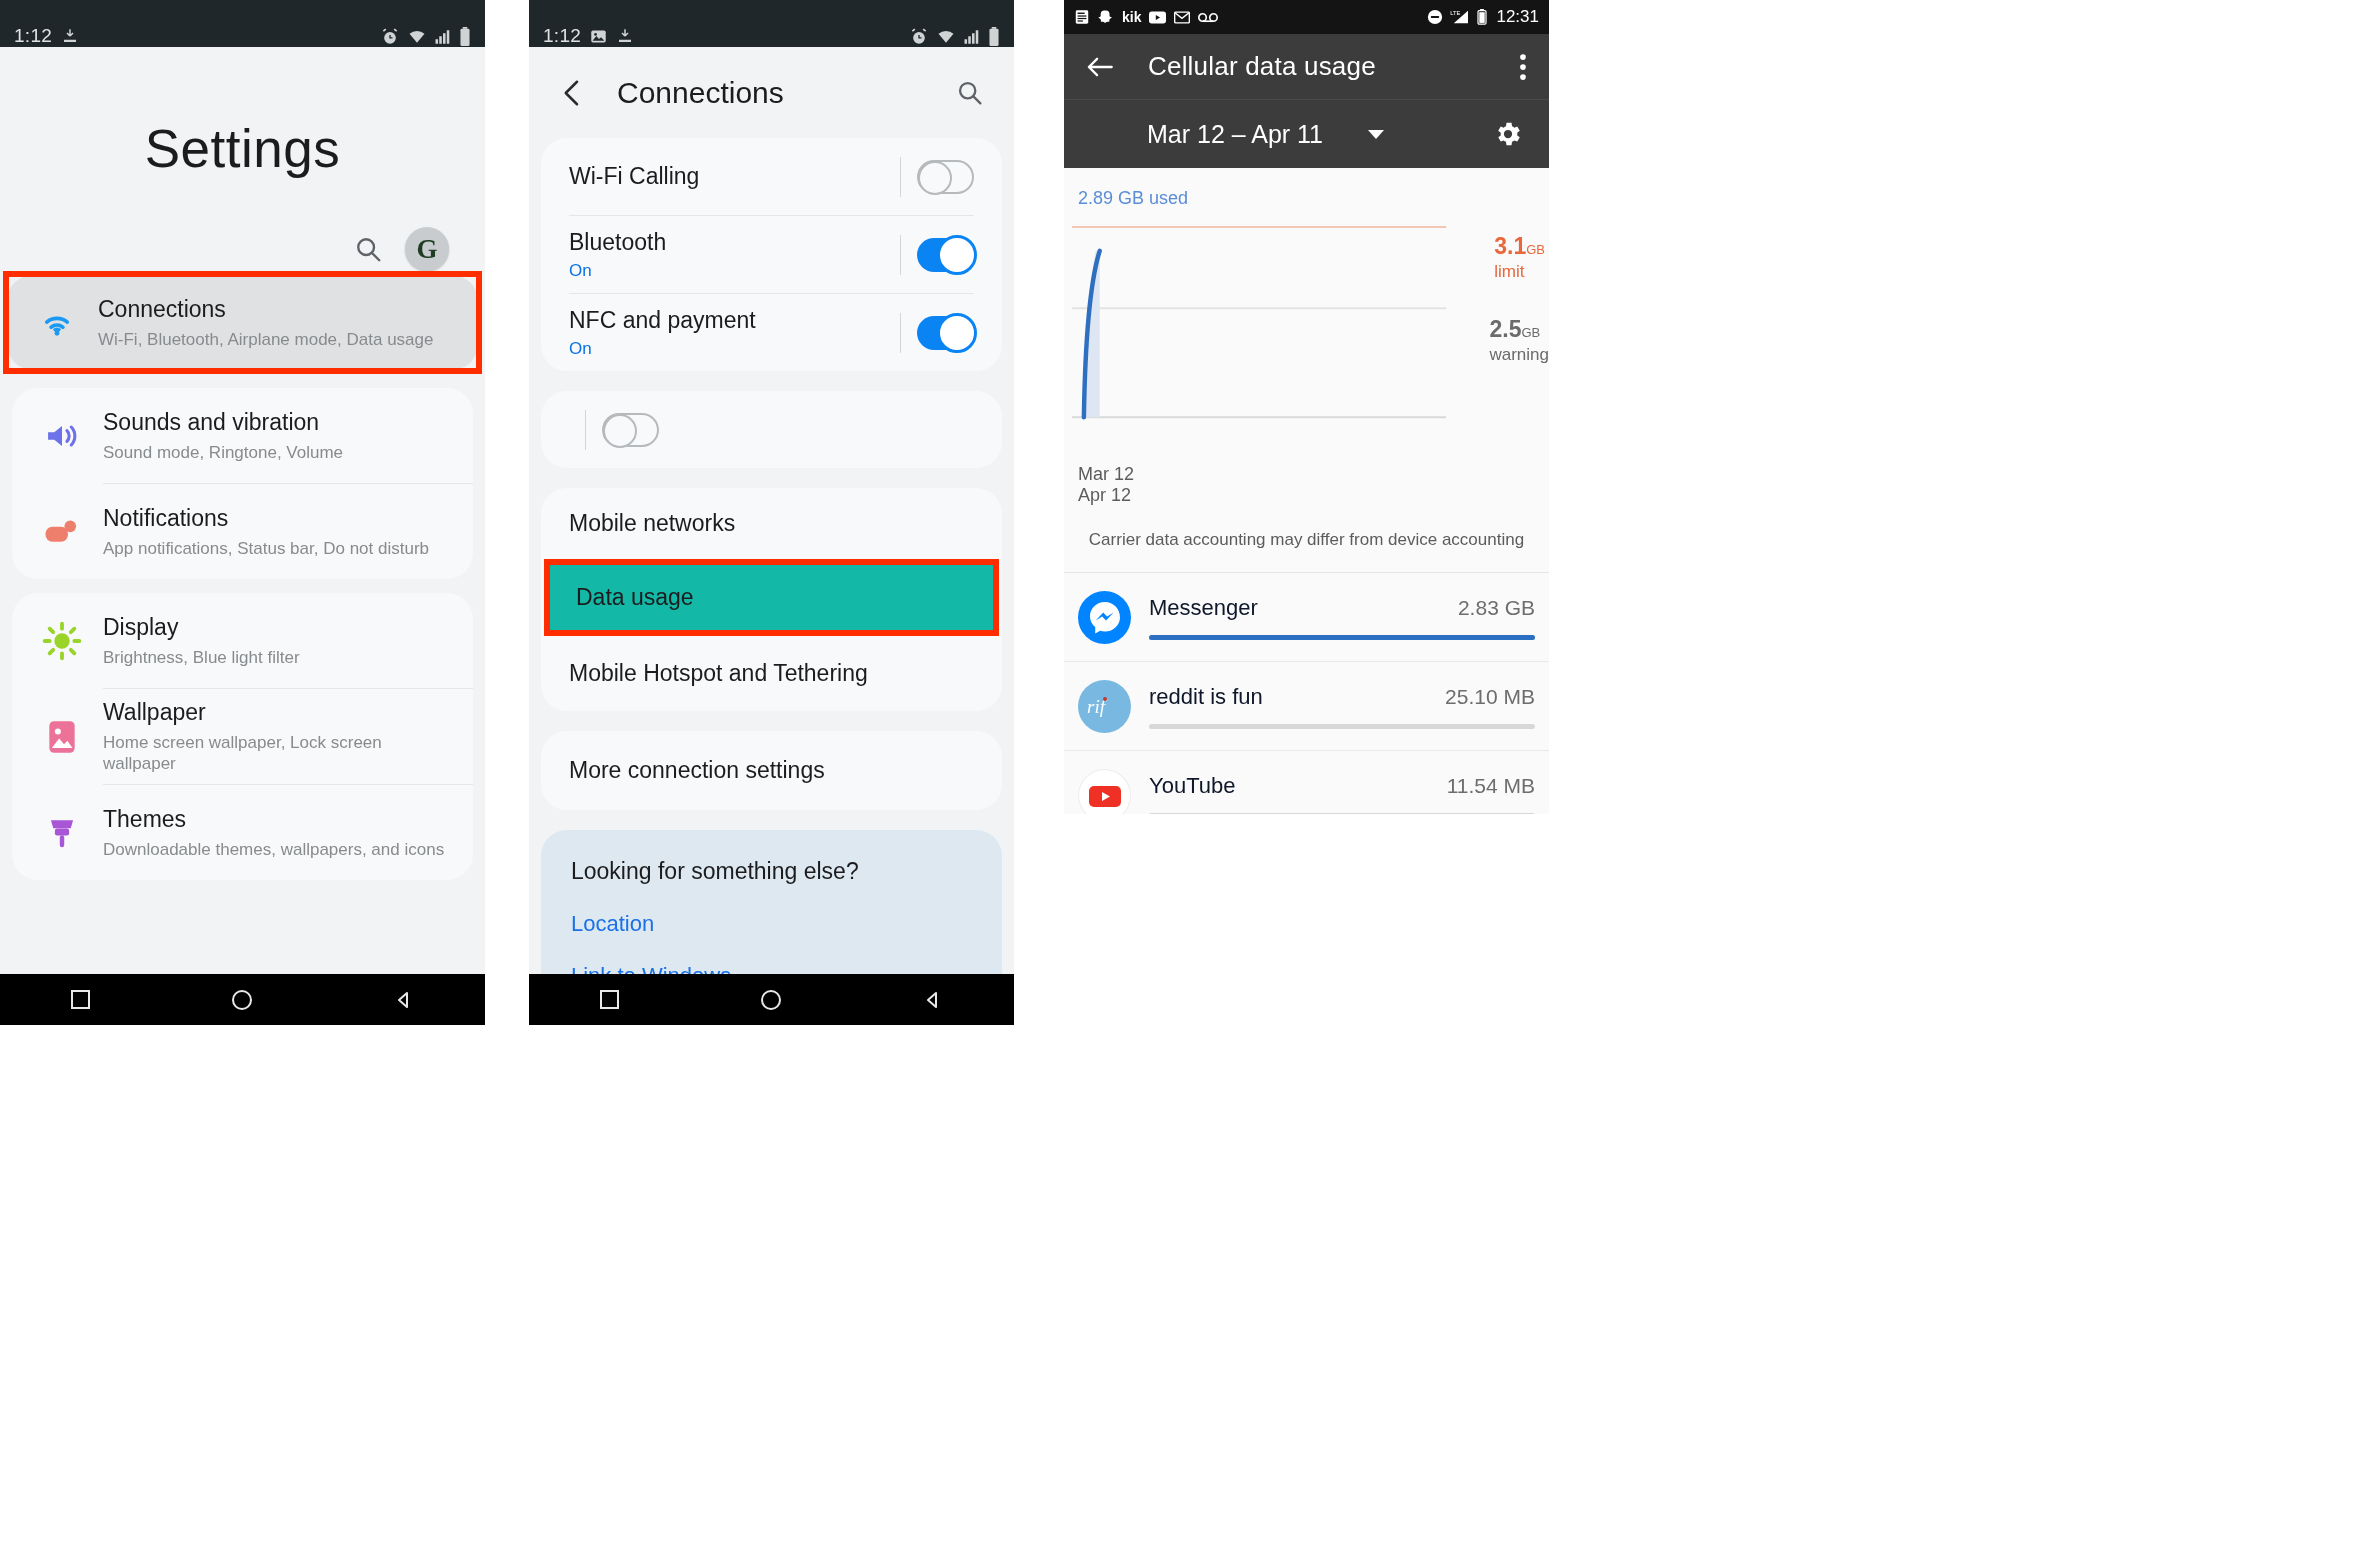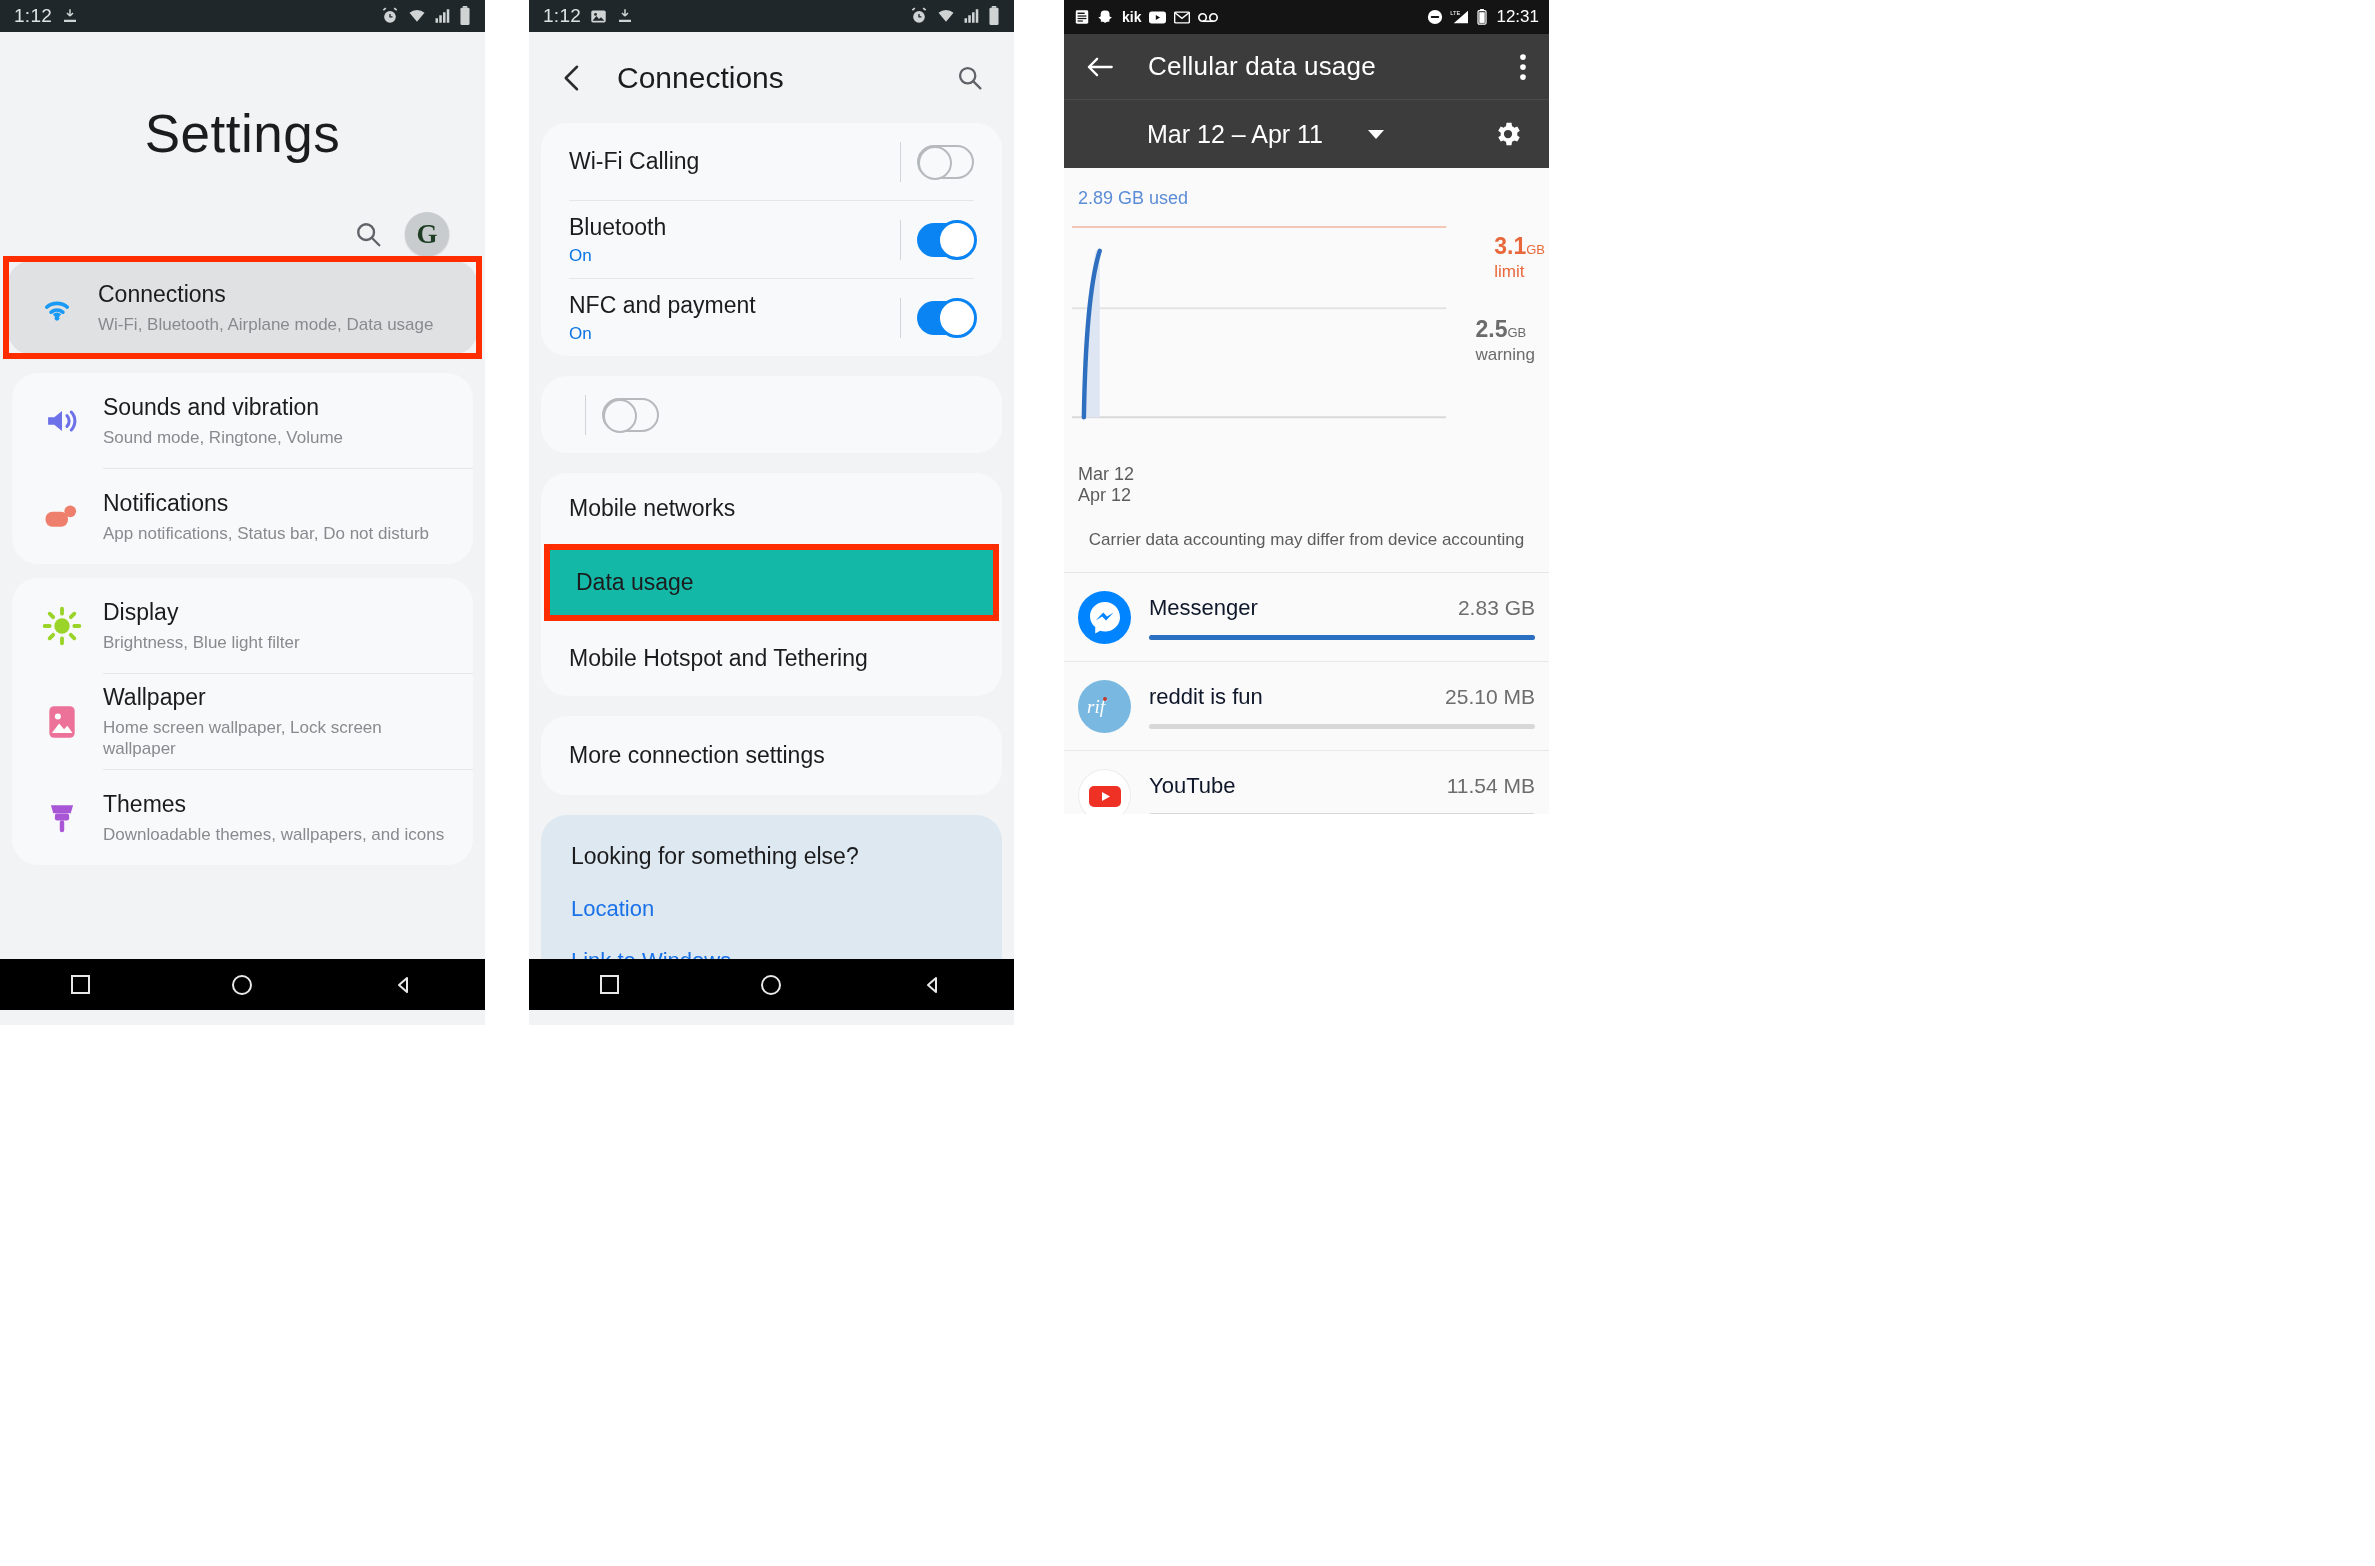--- a/index.html
+++ b/index.html
@@ -7,21 +7,21 @@
     font-family:"Liberation Sans", sans-serif; overflow:hidden; }
   .stage{ position:relative; width:2375px; height:1566px; background:#fff; }
 
   
   .panel{ position:absolute; top:0; overflow:hidden; background:#f1f3f4; }
   .p1{ left:0;    width:485px;  height:1025px; }
   .p2{ left:529px; width:485px; height:1025px; }
   .p3{ left:1064px; width:485px; height:814px; }
 
   
-  .statusbar{ height:32px; background:#1f272b; display:flex; align-items:center;
+  .statusbar{ height:47px; background:#1f272b; display:flex; align-items:flex-end;
      padding:0 14px; color:#d7dadb; font-size:19px; }
   .sb-left{ display:flex; align-items:center; gap:9px; }
   .sb-right{ margin-left:auto; display:flex; align-items:center; gap:7px; }
   .sb-time{ font-size:19px; letter-spacing:0.3px; color:#dfe2e3; }
   .ico{ display:inline-block; line-height:0; }
 
   
   .p1-body{ height:978px; background:#f1f3f4; position:relative; padding-bottom:51px; }
   .settings-title{ text-align:center; font-size:53px; font-weight:300; color:#1c1c1e;
      padding-top:71px; letter-spacing:0.5px; }
@@ -98,21 +98,21 @@
   .p3-range .caret{ margin-left:44px; }
   .p3-range .gear{ margin-left:auto; }
   .p3-content{ background:#fafafa; height:715px; }
   .used{ font-size:18px; color:#5b8dd6; padding:20px 0 0 14px; font-weight:normal; }
   .chartarea{ position:relative; height:267px; margin:0 0 0 0; }
   .chart-svg{ position:absolute; left:8px; top:0; }
   .limit-lbl{ position:absolute; right:4px; top:24px; text-align:left;margin-left:45px; }
   .limit-v{ font-size:23px; color:#e8683c; font-weight:bold; }
   .limit-u{ font-size:13px; color:#e8683c; }
   .limit-t{ font-size:17px; color:#e8683c; display:block; margin-top:2px; }
-  .warn-lbl{ position:absolute; right:14px; top:107px; }
+  .warn-lbl{ position:absolute; right:0; top:107px; }
   .warn-v{ font-size:23px; color:#6b6b6b; font-weight:bold; }
   .warn-u{ font-size:13px; color:#6b6b6b; }
   .warn-t{ font-size:17px; color:#6b6b6b; display:block; margin-top:2px; }
   .xaxis{ display:flex; justify-content:space-between; padding:0 89px 0 14px;
      font-size:18px; color:#5c5c5c; margin-top:-12px;flex-direction:column; }
   .note{ font-size:17px; color:#5c5c5c; text-align:center; padding:24px 10px 22px 10px; }
   .applist{ border-top:1px solid #e6e6e6; }
   .approw{ display:flex; align-items:center; padding:16px 14px; border-bottom:1px solid #e9e9e9;
      min-height:89px; }
   .appicon{ width:53px; height:53px; flex:0 0 53px; border-radius:50%;

